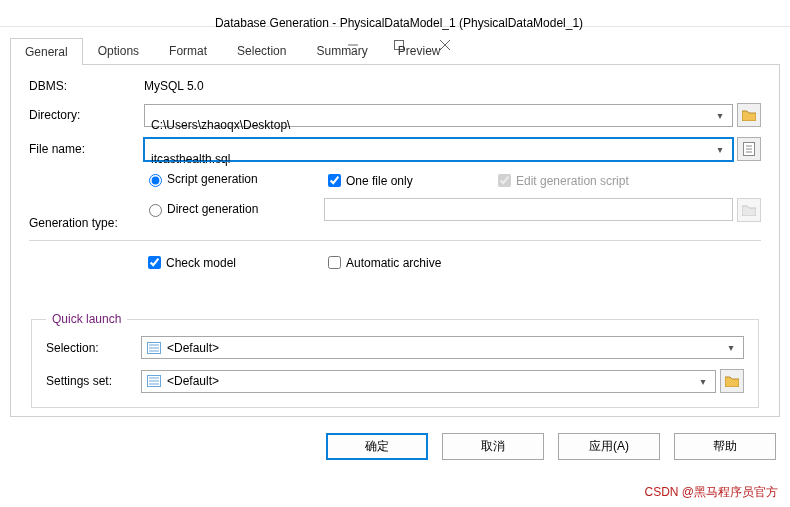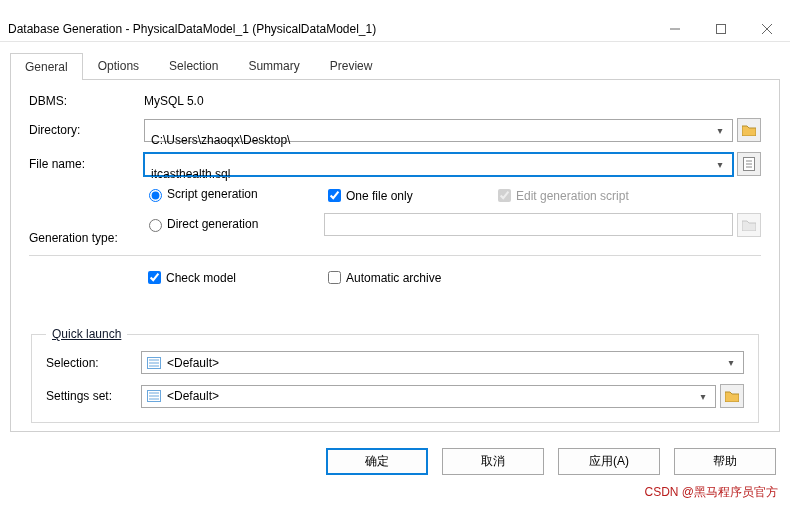--- a/index.html
+++ b/index.html
@@ -1,17 +1,17 @@
 <!DOCTYPE html>
 <html><head>
 <meta charset="utf-8">
 <style>
 * { box-sizing: border-box; font-family: "Segoe UI", Tahoma, sans-serif; font-size: 12px; }
 body { margin: 0; background: #fff; width: 790px; height: 507px; overflow: hidden; }
-.titlebar { display: flex; align-items: center; height: 42px; padding: 16px 0 0 8px; border-bottom: 1px solid #e5e5e5; }
+.titlebar { display: flex; align-items: center; height: 27px; padding: 16px 0 0 8px; border-bottom: 1px solid #e5e5e5; flex-direction: column; }
 .titlebar .title { flex: 1; font-size: 12px; color: #000; }
 .titlebar .btns { display: flex; }
 .titlebar .btn { width: 46px; height: 30px; display: flex; align-items: center; justify-content: center; }
 .tabs { display: flex; margin: 10px 10px 0 10px; border-bottom: 1px solid #cfcfcf; }
 .tab { padding: 6px 14px; border: 1px solid transparent; border-bottom: none; color: #333; cursor: pointer; text-align: right; }
 .tab.active { border-color: #cfcfcf; background: #fff; position: relative; top: 1px; }
 .panel { border: 1px solid #cfcfcf; border-top: none; margin: 0 10px 10px 10px; padding: 14px 18px 8px 18px; }
 .row { display: flex; align-items: center; margin-bottom: 10px; }
 .row .lbl { width: 115px; color: #000; }
 .row .val { flex: 1; display: flex; align-items: center; }
@@ -23,21 +23,21 @@
 .iconbtn.disabled { opacity: .55; }
 .radio, .check { display: inline-flex; align-items: center; margin-right: 24px; }
 .radio input, .check input { margin-right: 5px; }
 .check.disabled { color: #9b9b9b; }
 .gen-row { display: flex; align-items: center; margin-bottom: 8px; }
 .gen-cell1 { width: 180px; }
 .gen-cell2 { width: 170px; }
 .hr { border: none; border-top: 1px solid #d8d8d8; margin: 6px 0 12px 0; }
 .opts-row { margin-left: 115px; display: flex; }
 fieldset.ql { border: 1px solid #d8d8d8; margin-top: 40px; padding: 10px 14px 14px 14px; }
-fieldset.ql legend { padding: 0 6px; color: #0f172a; text-decoration: underline; }
+fieldset.ql legend { padding: 0 6px; color: #701a75; }
 .ql .row .lbl { width: 95px; }
 .combo.icon .ico { width: 16px; height: 16px; margin-right: 5px; display: inline-flex; align-items: center; justify-content: center; }
 .footer { display: flex; justify-content: flex-end; padding: 6px 14px 0 14px; gap: 14px; }
 .footer button { width: 102px; height: 27px; border: 1px solid #a7a7a7; background: #fdfdfd; cursor: pointer; }
 .footer button.primary { border: 2px solid #0a7fd9; }
 .watermark { position: absolute; right: 12px; bottom: 6px; color: #b91c1c; font-size: 12px; }
 .filebox { flex: 1; height: 23px; border: 1px solid #c7c7c7; background: #fff; }
 </style>
 </head>
 <body>
@@ -60,20 +60,21 @@
           <line x1="0" y1="0" x2="10" y2="10" stroke="#666"></line>
           <line x1="10" y1="0" x2="0" y2="10" stroke="#666"></line>
         </svg>
       </div>
   </div>
 </div>
 
 <div class="tabs">
   <div class="tab active">General</div>
   <div class="tab">Options</div>
+  <div class="tab">Format</div>
   <div class="tab">Selection</div>
   <div class="tab">Summary</div>
   <div class="tab">Preview</div>
 </div>
 
 <div class="panel">
 
   <div class="row">
     <div class="lbl">DBMS:</div>
     <div class="val">MySQL 5.0</div>

